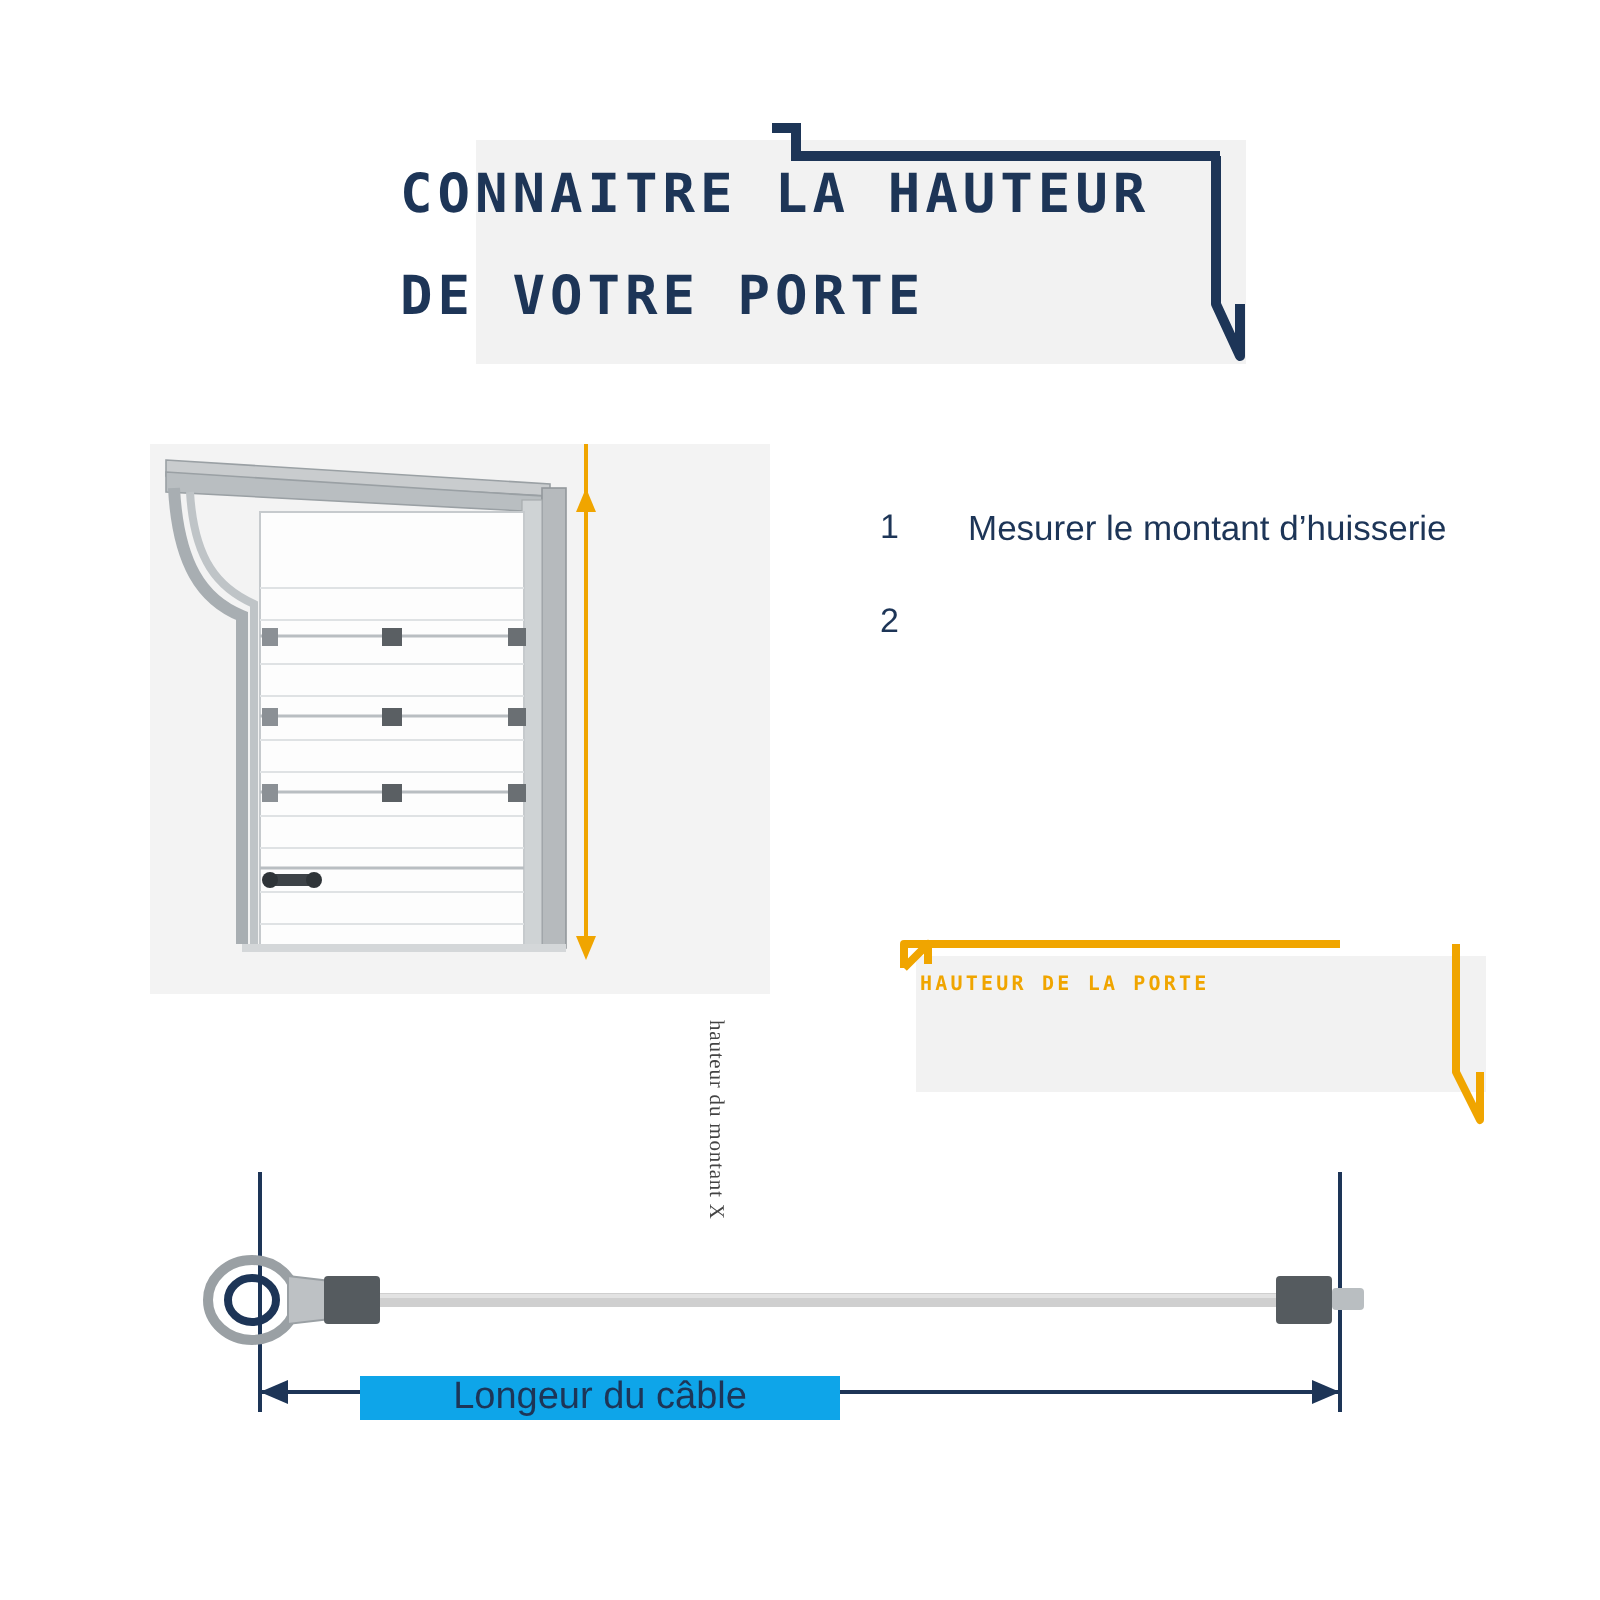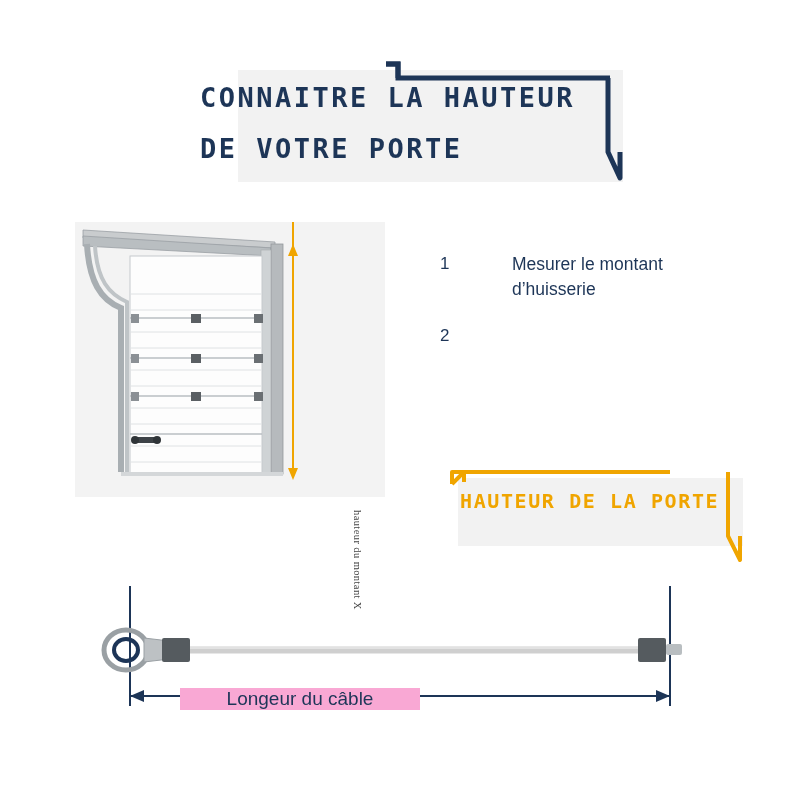--- a/index.html
+++ b/index.html
@@ -98,21 +98,20 @@
     width: 44px;
     flex: 0 0 44px;
     color: #1d3557;
     font-size: 17px;
     line-height: 1.4;
   }
   .step-text {
     color: #1d3557;
     font-size: 17.5px;
     line-height: 1.42;
-    margin-left: 28px;
   }
 
   
   .formula-wrap {
     position: absolute;
     left: 440px;
     top: 468px;
     width: 305px;
     height: 100px;
   }
@@ -130,42 +129,42 @@
     top: 0;
   }
   .formula-text {
     position: absolute;
     left: 20px;
     top: 16px;
     width: 280px;
     color: #f0a500;
     font-family: "DejaVu Sans Mono", monospace;
     font-weight: bold;
-    font-size: 20px;
+    font-size: 10px;
     letter-spacing: 1.6px;
     line-height: 1.7;
   }
 
   
   .cable-wrap {
     position: absolute;
     left: 100px;
     top: 578px;
     width: 600px;
     height: 150px;
   }
   .cable-caption {
     position: absolute;
     left: 180px;
     top: 688px;
     width: 240px;
     text-align: center;
     color: #1d3557;
     font-size: 19px;
-    background: #f9a8d4;
+    background: #0ea5e9;
   }
 </style>
 </head>
 <body>
 
 <div class="title-wrap">
   <div class="title-bg"></div>
   <svg class="title-bracket" width="445" height="125" viewBox="0 0 445 125">
     <polyline points="196,8 208,8 208,22 420,22" fill="none" stroke="#1d3557" stroke-width="5"></polyline>
     <polyline points="25,22 25,108 210,108" fill="none" stroke="#1d3557" stroke-width="5" opacity="0"></polyline>

